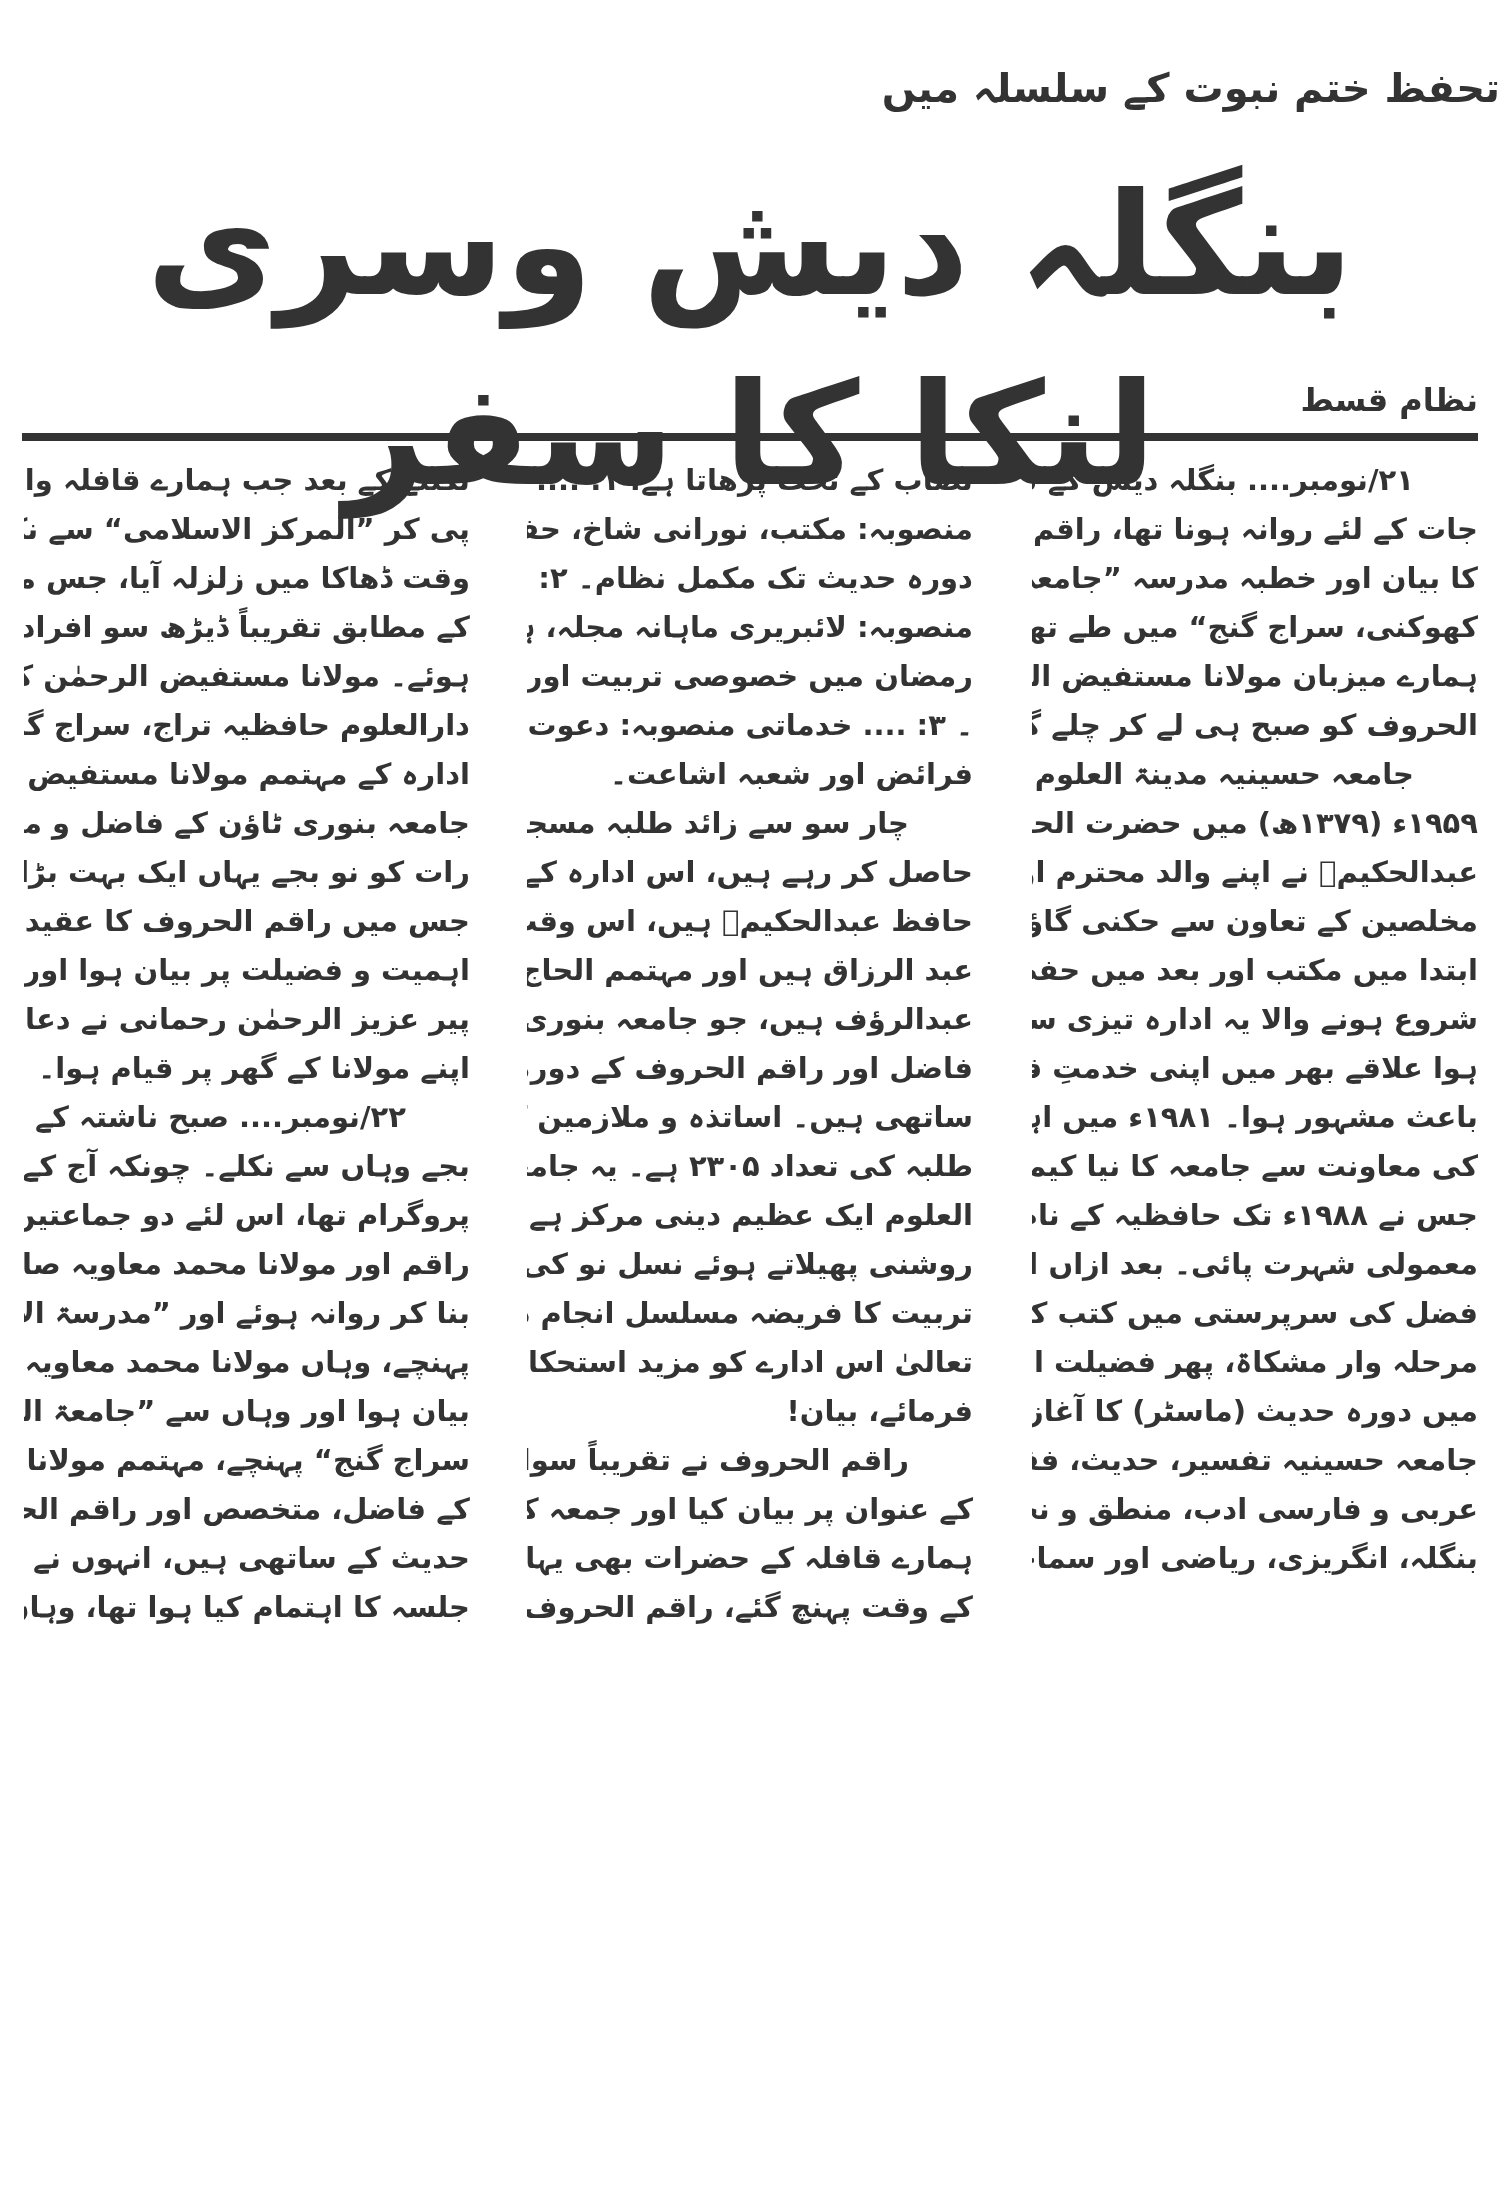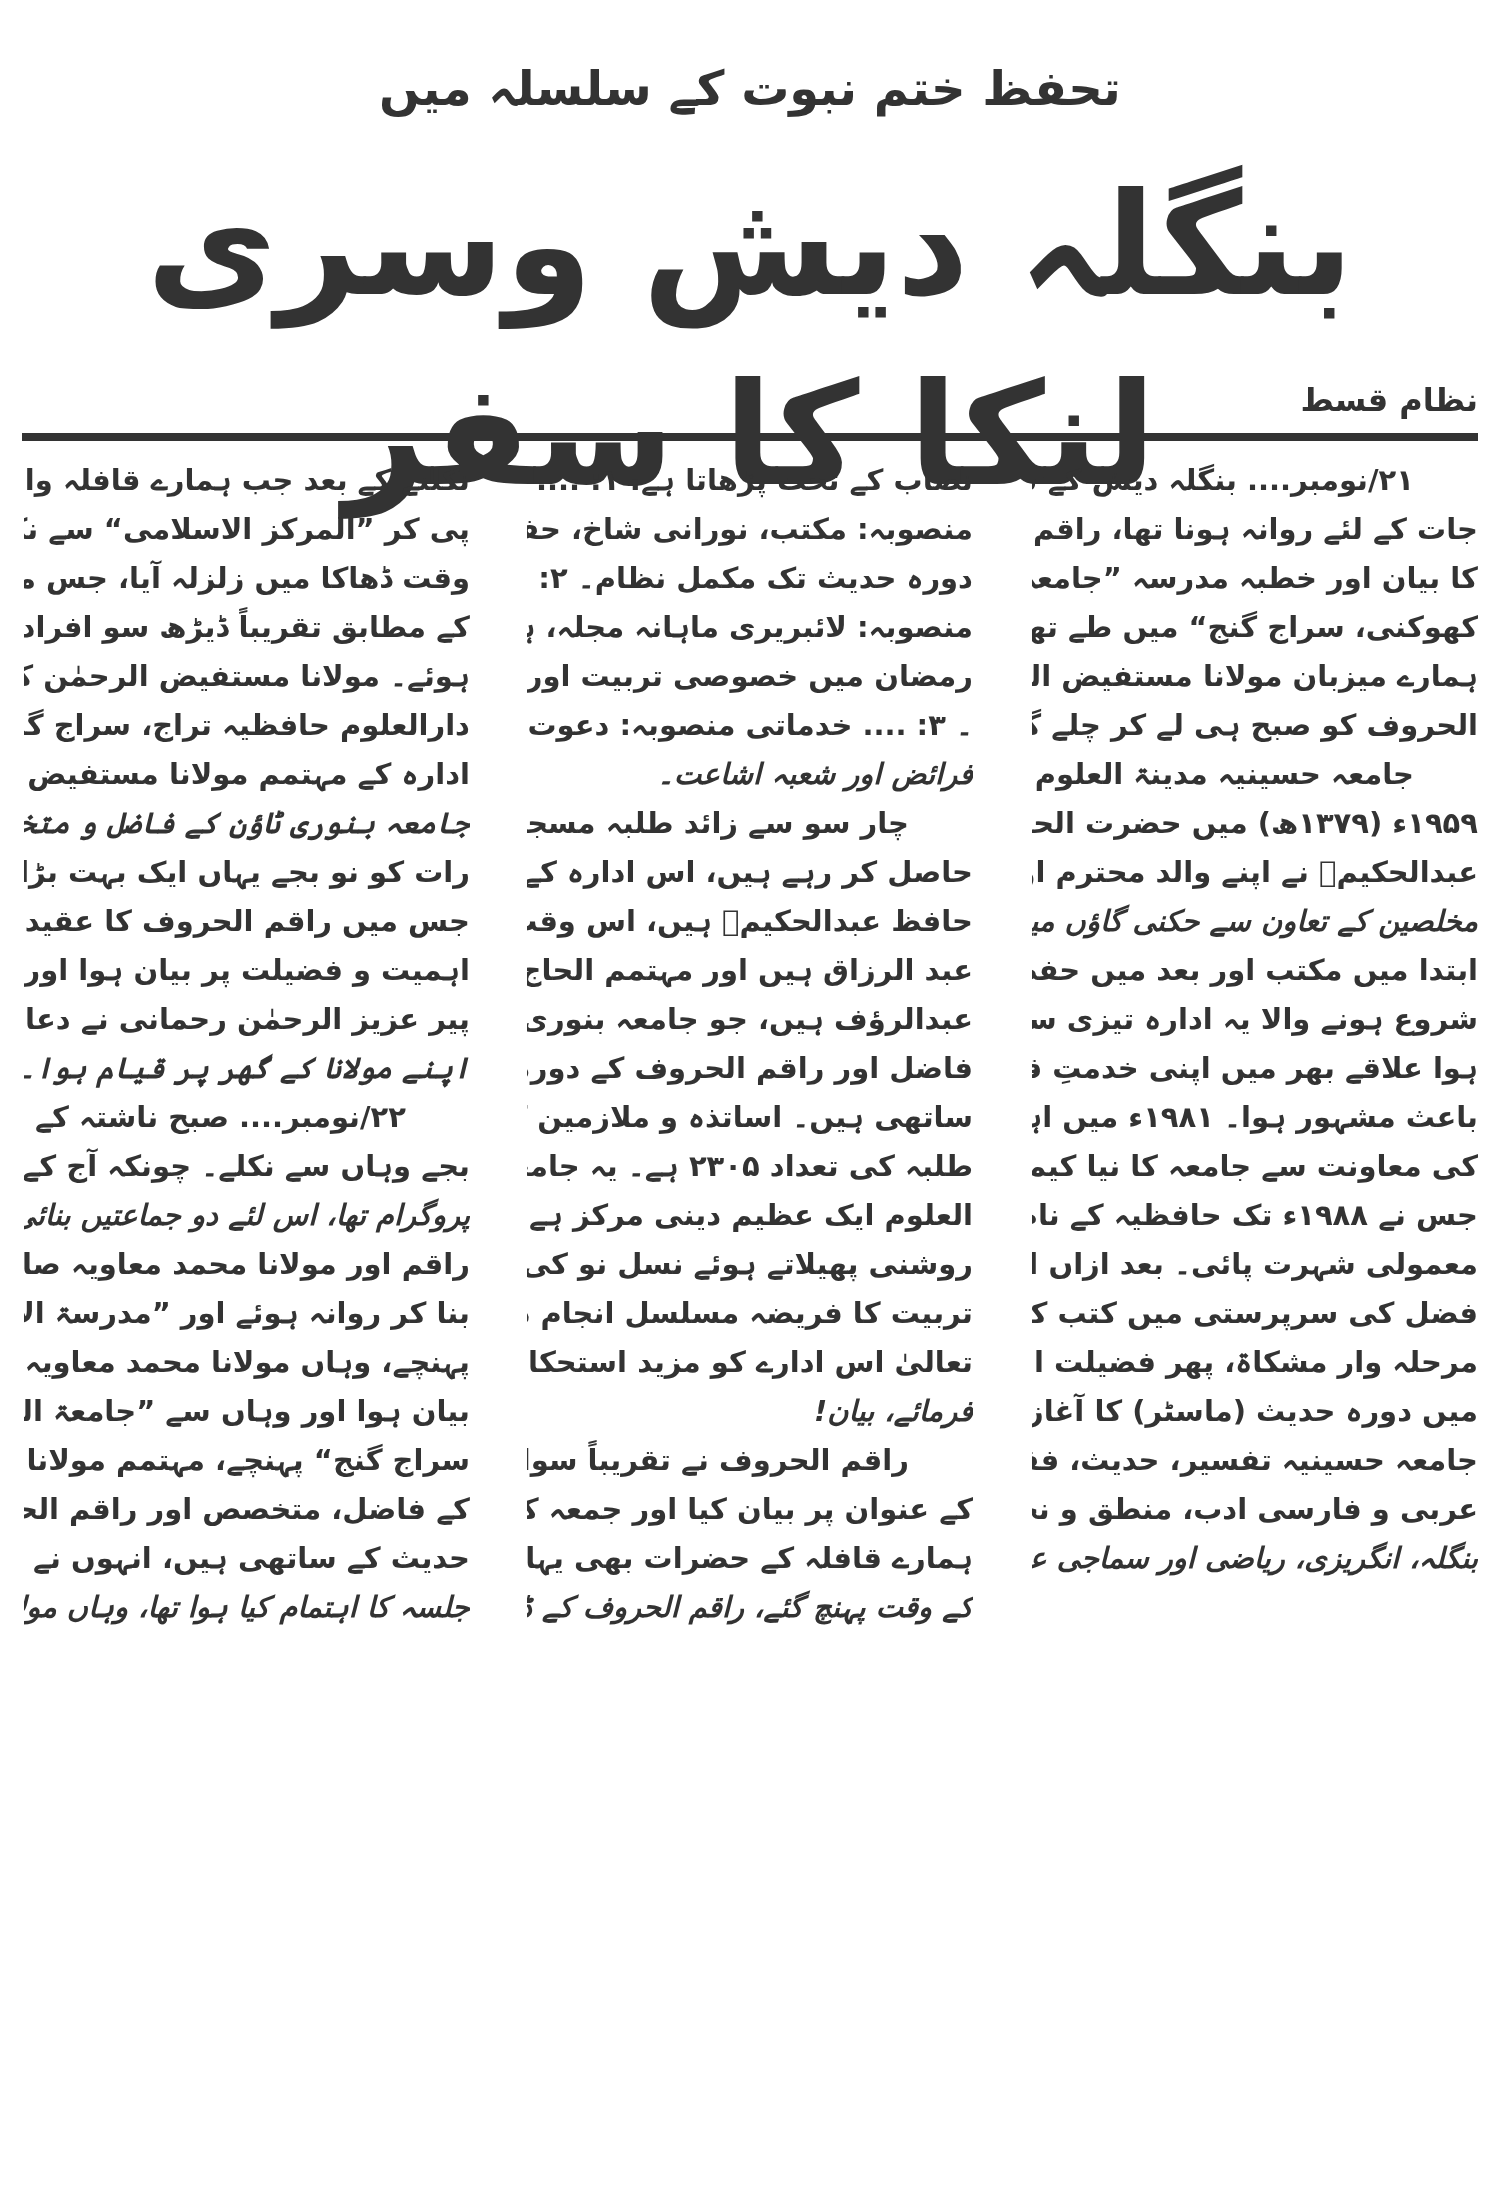--- a/index.html
+++ b/index.html
@@ -3,22 +3,22 @@
 <meta charset="utf-8">
 <style>
   html, body { margin: 0; padding: 0; background: #ffffff; }
   body {
     width: 1500px; height: 2200px; position: relative; overflow: hidden;
     color: #333333;
     font-family: "DejaVu Sans", sans-serif;
   }
   .kicker {
     position: absolute; left: 0; right: 0; top: 48px;
-    text-align: center; direction: rtl;
-    font-size: 48px; font-weight: bold; line-height: 80px;
+    direction: rtl;
+    font-size: 40px; font-weight: bold; line-height: 80px;
   }
   .headline {
     position: absolute; left: 0; right: 0; top: 150px;
     text-align: center; direction: rtl;
     font-size: 142px; font-weight: bold; line-height: 190px;
     letter-spacing: 2px;
   }
   .byline-row {
     position: absolute; left: 22px; right: 22px; top: 372px; height: 56px;
     direction: rtl; display: flex; justify-content: space-between; align-items: center;
@@ -34,21 +34,21 @@
   }
   .col {
     position: absolute; top: 0; width: 446px;
     font-size: 29px; font-weight: bold; line-height: 49px;
     text-align: justify; text-align-last: justify;
   }
   .col.c-right { right: 0; }
   .col.c-mid { right: 505px; }
   .col.c-left { right: 1008px; }
   .line { display: block; height: 49px; white-space: nowrap; overflow: hidden; text-align-last: justify; }
-  .line.end { text-align-last: right; font-style: italic; }
+  .line.end { text-align-last: right; }
   .line.indent { padding-right: 64px; }
 </style>
 </head>
 <body>
 
 <div class="kicker">تحفظ ختم نبوت کے سلسلہ میں</div>
 <div class="headline">بنگلہ دیش وسری لنکا کا سفر</div>
 
 <div class="byline-row">
   <span>نظام قسط</span>

